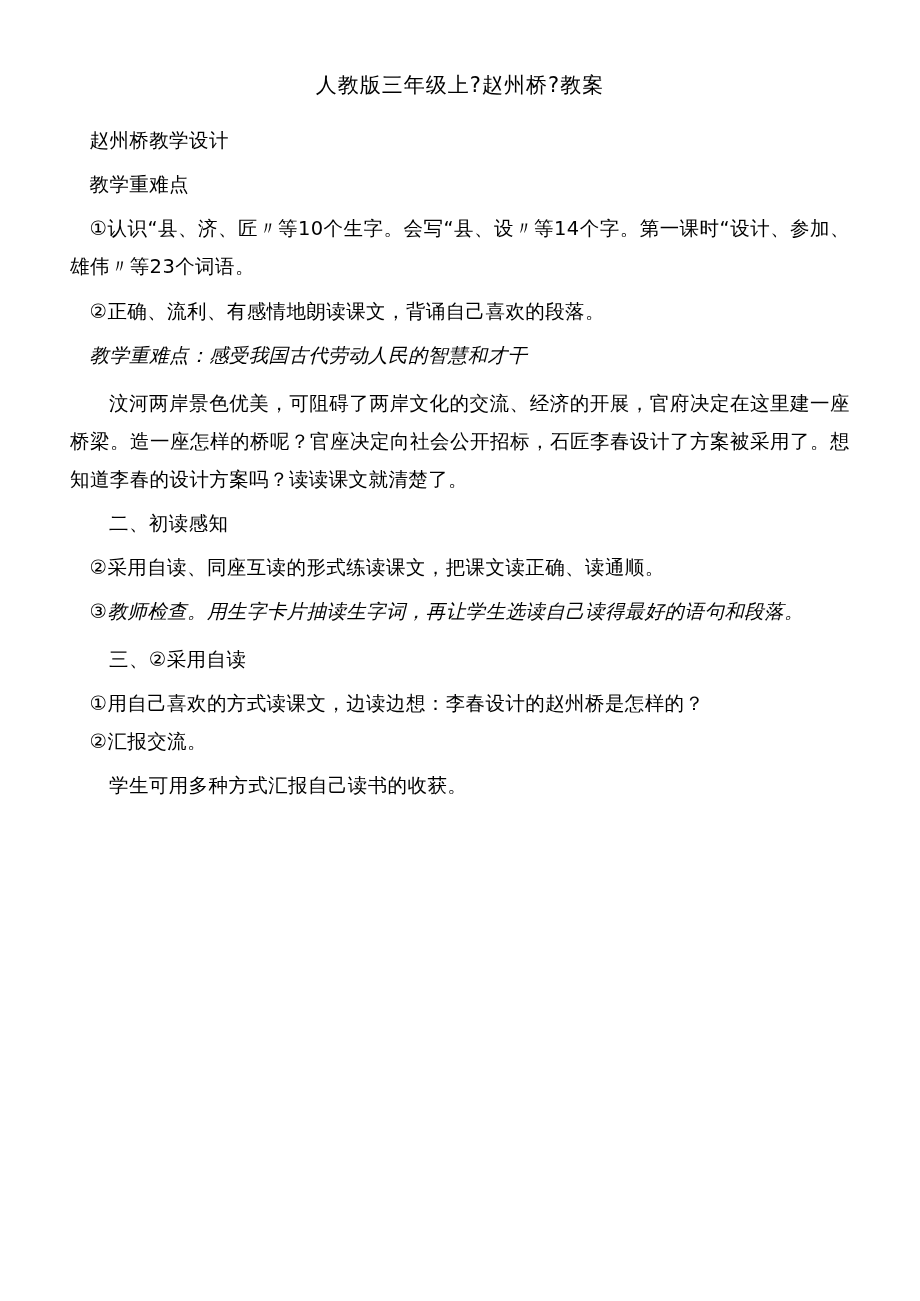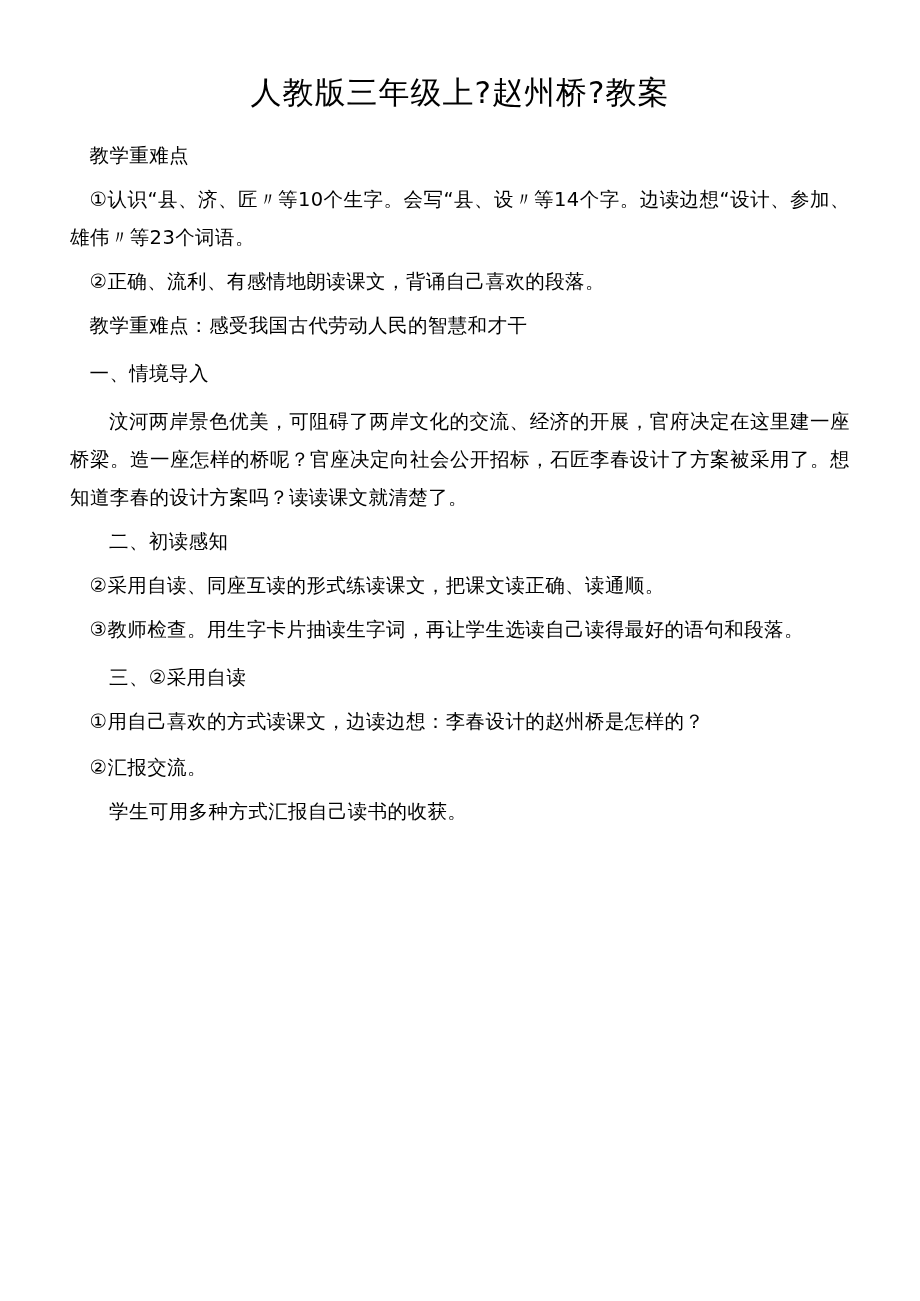--- a/index.html
+++ b/index.html
@@ -16,59 +16,60 @@
   }
   .page {
     position: relative;
     width: 920px;
     height: 1301px;
     box-sizing: border-box;
     padding: 60px 70px 40px 70px;
   }
   .doc-title {
     text-align: center;
-    font-size: 31px;
+    font-size: 21px;
     line-height: 1.45;
     letter-spacing: 1px;
     margin: 10px 0 22px 0;
     font-weight: normal;
   }
   .para {
     font-size: 19.5px;
     line-height: 1.95;
     letter-spacing: 0.4px;
     margin: 0 0 6px 0;
     text-align: justify;
     text-justify: inter-ideograph;
   }
   .indent {
     text-indent: 2em;
   }
   .indent-1 {
     text-indent: 1em;
   }
   .tight {
-    margin-bottom: 8px;
+    margin-bottom: 0;
   }
   .block-gap {
     margin-bottom: 10px;
+    font-style: italic;
   }
 </style>
 </head>
 <body>
 
 <div class="page">
 
   <h1 class="doc-title">人教版三年级上?赵州桥?教案</h1>
 
+  <p class="para indent-1">赵州桥教学设计</p>
   <p class="para indent-1">教学重难点</p>
-  <p class="para indent-1">①认识“县、济、匠〃等10个生字。会写“县、设〃等14个字。边读边想“设计、参加、雄伟〃等23个词语。</p>
+  <p class="para indent-1">①认识“县、济、匠〃等10个生字。会写“县、设〃等14个字。第一课时“设计、参加、雄伟〃等23个词语。</p>
   <p class="para indent-1">②正确、流利、有感情地朗读课文，背诵自己喜欢的段落。</p>
   <p class="para indent-1 block-gap">教学重难点：感受我国古代劳动人民的智慧和才干</p>
-  <p class="para indent-1 block-gap">一、情境导入</p>
   <p class="para indent">汶河两岸景色优美，可阻碍了两岸文化的交流、经济的开展，官府决定在这里建一座桥梁。造一座怎样的桥呢？官座决定向社会公开招标，石匠李春设计了方案被采用了。想知道李春的设计方案吗？读读课文就清楚了。</p>
   <p class="para indent">二、初读感知</p>
   <p class="para indent-1">②采用自读、同座互读的形式练读课文，把课文读正确、读通顺。</p>
   <p class="para indent-1 block-gap">③教师检查。用生字卡片抽读生字词，再让学生选读自己读得最好的语句和段落。</p>
   <p class="para indent">三、②采用自读</p>
   <p class="para indent-1 tight">①用自己喜欢的方式读课文，边读边想：李春设计的赵州桥是怎样的？</p>
   <p class="para indent-1">②汇报交流。</p>
   <p class="para indent">学生可用多种方式汇报自己读书的收获。</p>
 
 </div>

